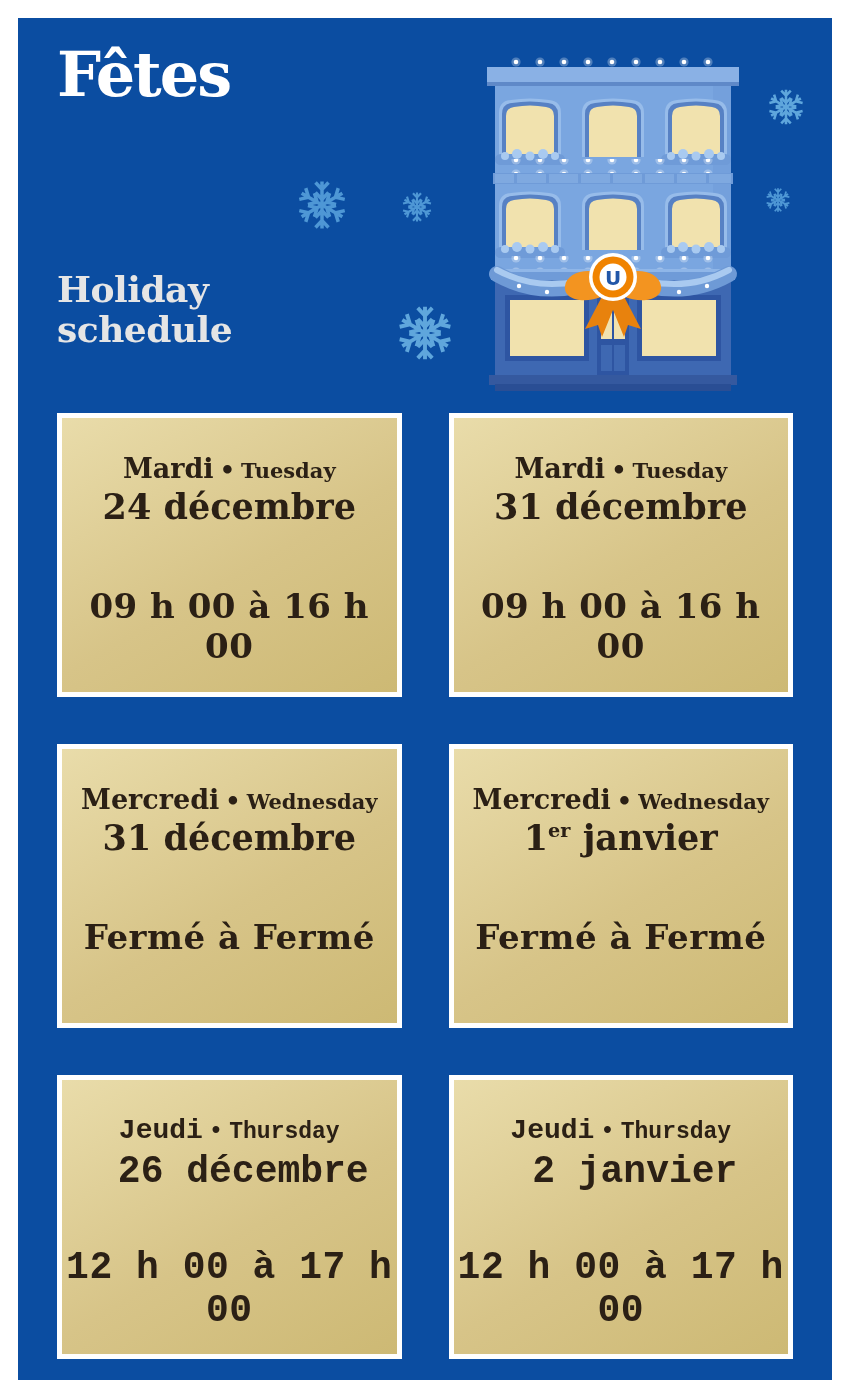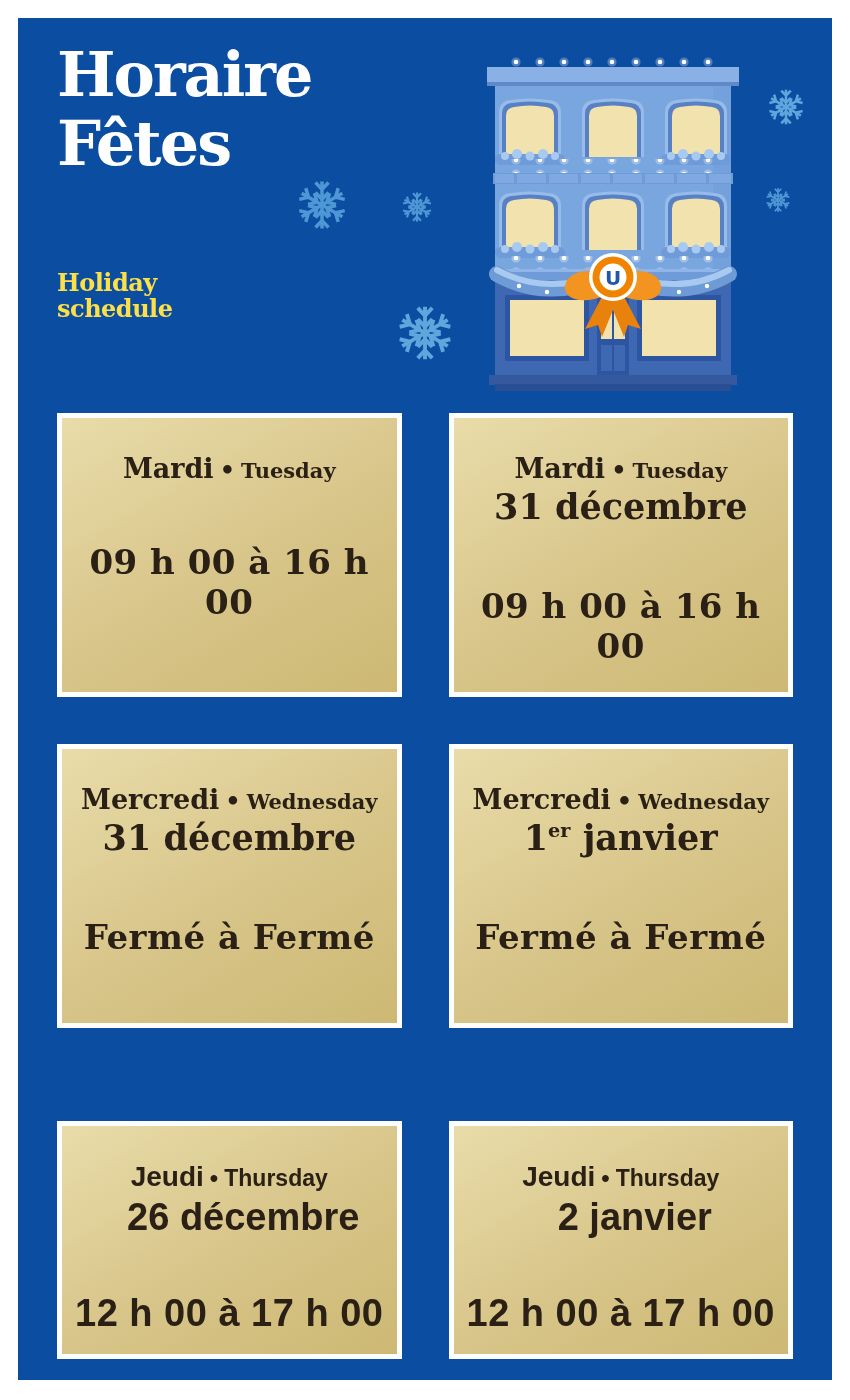--- a/index.html
+++ b/index.html
@@ -10,22 +10,22 @@
   .poster{
     position:absolute;left:18px;top:18px;width:814px;height:1362px;
     background:#0B4DA1;overflow:hidden;
   }
   
   .title{
     position:absolute;left:39px;top:22px;color:#ffffff;
     font-weight:bold;font-size:62px;line-height:1.12;letter-spacing:-2px;
   }
   .subtitle{
-    position:absolute;left:39px;top:252px;color:#fde047;
-    font-weight:bold;font-size:24px;line-height:1.1;letter-spacing:-0.5px;
+    position:absolute;left:39px;top:252px;color:#e5e5e5;
+    font-weight:bold;font-size:36px;line-height:1.1;letter-spacing:-0.5px;
   }
   
   .flake{position:absolute;color:#4E97D5;}
   .flake.light{color:#5FA6DC;}
   
   .building{position:absolute;left:467px;top:37px;width:256px;height:336px;}
   
   .grid{
     position:absolute;left:39px;top:395px;width:736px;
     display:grid;grid-template-columns:1fr 1fr;column-gap:11px;row-gap:31px;
@@ -37,21 +37,21 @@
     background:linear-gradient(150deg,#E9DCAA 0%,#D7C488 55%,#CDB974 100%);
     color:#2B2015;text-align:center;padding-top:36px;
   }
   .day-line{font-size:27px;font-weight:bold;line-height:1.1;}
   .day-line .sep{font-size:24px;padding:0 6px;}
   .day-line .day-en{font-size:21px;}
   .date-line{font-size:35px;font-weight:bold;line-height:1.2;margin-top:2px;}
   .date-line sup{font-size:55%;vertical-align:super;line-height:0;}
   .hours{font-size:34px;font-weight:bold;margin-top:58px;letter-spacing:0.5px;}
   
-  .card.serif-alt{font-family:Liberation Sans, sans-serif;margin-top:46px;}
+  .card.serif-alt{font-family:Liberation Mono, monospace;}
   .card.serif-alt .day-line{font-size:28px;}
   .card.serif-alt .day-line .day-en{font-size:23px;}
   .card.serif-alt .date-line{font-size:38px;padding-left:28px;}
   .card.serif-alt .hours{font-size:38px;margin-top:52px;}
 </style>
 </head>
 <body>
 
 <svg width="0" height="0" style="position:absolute" aria-hidden="true">
   <defs>
@@ -92,21 +92,20 @@
       <circle cx="31" cy="2" r="4.5" fill="#A9CAF0"></circle>
       <circle cx="44" cy="0" r="5" fill="#A9CAF0"></circle>
       <circle cx="56" cy="2" r="4" fill="#A9CAF0"></circle>
     </g>
   </defs>
 </svg>
 
 <div class="poster">
 
   <div class="title">
-    <div>Horaire</div>
     <div>Fêtes</div>
   </div>
   <div class="subtitle">
     <div>Holiday</div>
     <div>schedule</div>
   </div>
 
   <svg class="flake" style="left:278px;top:161px" width="52" height="52">
       <use href="#flake"></use>
     </svg>
@@ -192,20 +191,23 @@
       <text x="0" y="0.5" text-anchor="middle" dominant-baseline="central" font-family="DejaVu Sans, sans-serif" font-weight="bold" font-size="20" fill="#2257A8">U</text>
     </g>
   </svg>
 
   <div class="grid">
 
     <div class="card">
       <div class="day-line">
         <span class="day-fr">Mardi</span><span class="sep">•</span><span class="day-en">Tuesday</span>
       </div>
+      <div class="date-line">
+        <span>24 décembre</span><sup></sup><span></span>
+      </div>
       <div class="hours">09 h 00 à 16 h 00</div>
     </div>
 
     <div class="card">
       <div class="day-line">
         <span class="day-fr">Mardi</span><span class="sep">•</span><span class="day-en">Tuesday</span>
       </div>
       <div class="date-line">
         <span>31 décembre</span><sup></sup><span></span>
       </div>

